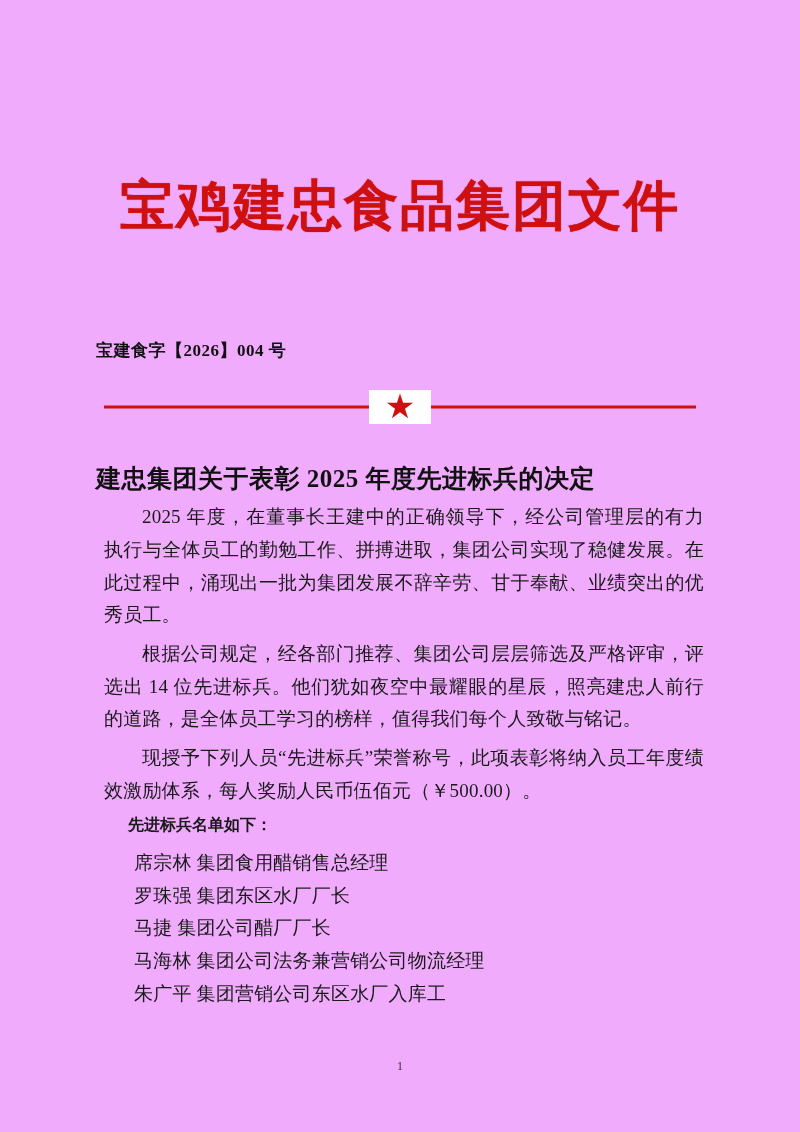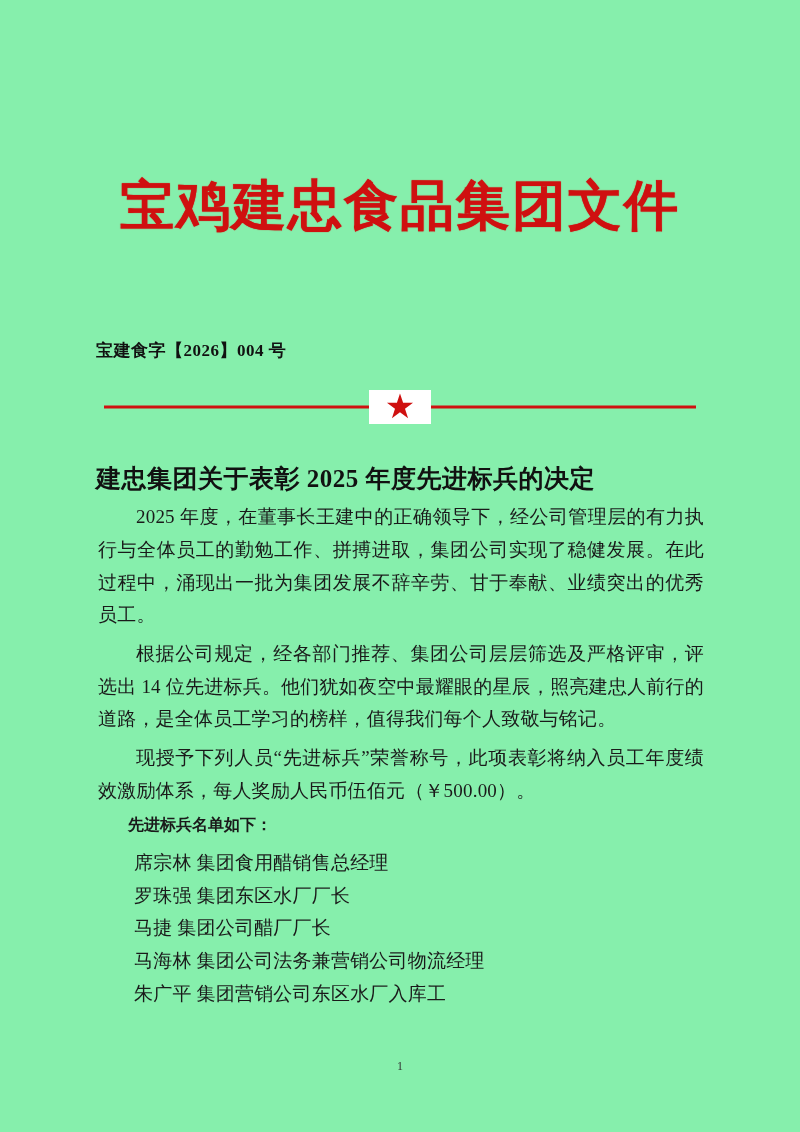--- a/index.html
+++ b/index.html
@@ -14,21 +14,21 @@
     color: #1a1a1a;
     position: relative;
     overflow: hidden;
   }
   .page {
     width: 800px;
     height: 1132px;
     box-sizing: border-box;
     padding: 0 96px;
     position: relative;
-    background: #86efac;
+    background: #f0abfc;
   }
   .masthead {
     text-align: center;
     color: #cf1010;
     font-family: "DejaVu Serif", "Liberation Serif", serif;
     font-weight: bold;
     font-size: 54px;
     letter-spacing: 2px;
     line-height: 1.1;
     padding-top: 176px;
@@ -77,21 +77,21 @@
   }
   .salutation {
     font-size: 19px;
     font-weight: bold;
     margin-top: 30px;
     letter-spacing: 0.5px;
   }
   p.body-par {
     font-size: 19px;
     line-height: 1.72;
-    margin: 6px 0 0 2px;
+    margin: 6px 0 0 8px;
     text-align: justify;
     text-justify: inter-ideograph;
     text-indent: 2em;
     letter-spacing: 0.2px;
   }
   .list-head {
     font-size: 16px;
     line-height: 1.72;
     margin: 4px 0 8px 0;
     text-indent: 2em;

